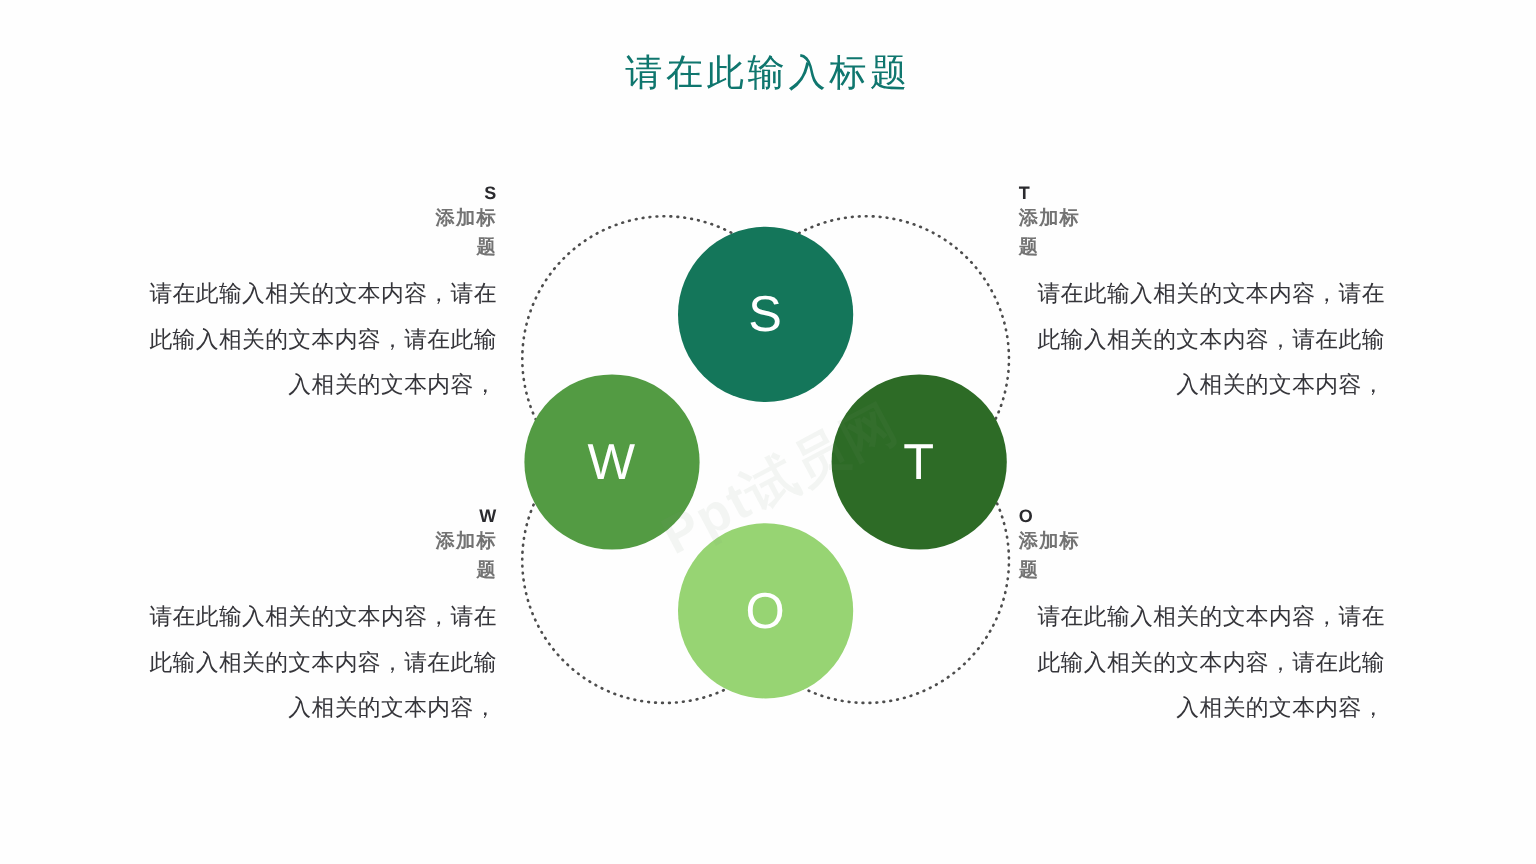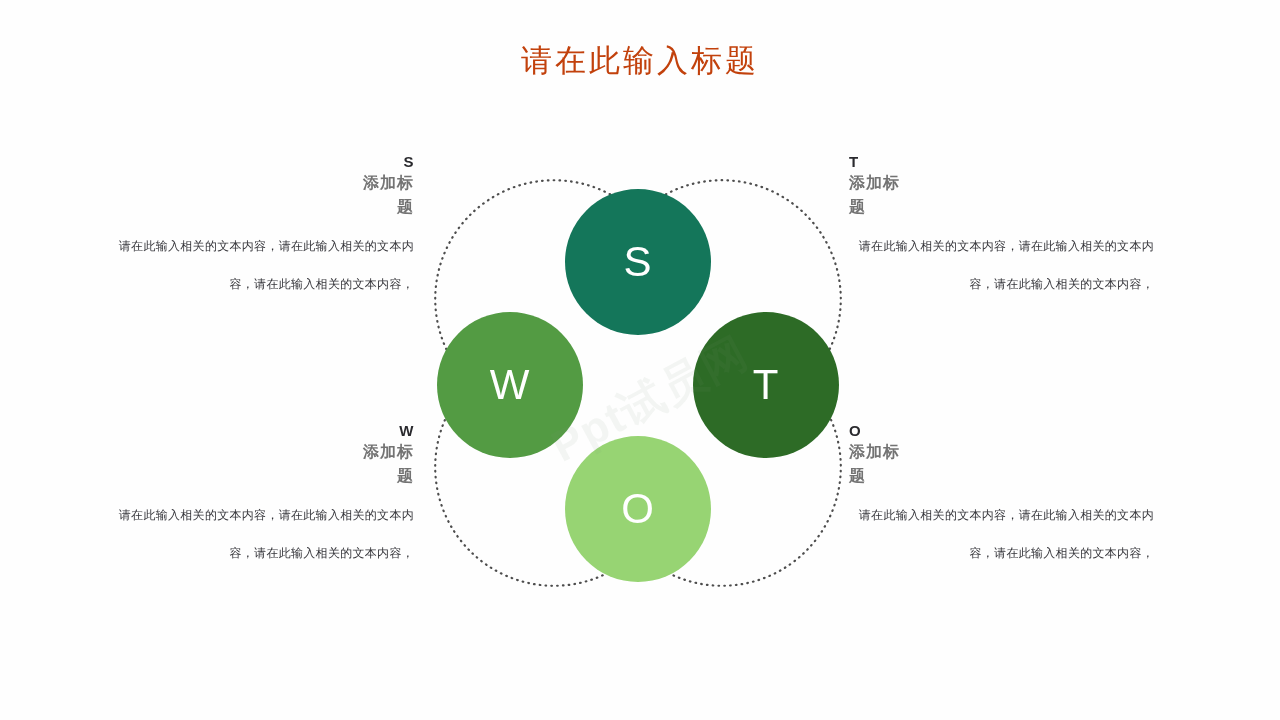--- a/index.html
+++ b/index.html
@@ -27,21 +27,21 @@
   
   .slide-title {
     position: absolute;
     left: 0;
     top: 40px;
     width: 1280px;
     text-align: center;
     font-family: "Liberation Serif", "DejaVu Serif", serif;
     font-size: 31px;
     letter-spacing: 3px;
-    color: #c2410c;
+    color: #0f766e;
     font-weight: 400;
     white-space: nowrap;
   }
 
   
   .txt-block {
     position: absolute;
     width: 305px;
   }
   .txt-block.left  { left: 109px; text-align: right; }
@@ -63,21 +63,21 @@
     line-height: 24px;
     letter-spacing: 1px;
     width: 66px;
   }
   .txt-block.left .blk-heading  { margin-left: auto;  text-align: right; }
   .txt-block.right .blk-heading { margin-right: auto; text-align: left;  }
 
   .blk-body {
     margin-top: 8px;
     font-family: "Liberation Serif", "DejaVu Serif", serif;
-    font-size: 12px;
+    font-size: 19px;
     color: #35353a;
     line-height: 38px;
     letter-spacing: 0.3px;
     text-align: right;
   }
 
   
   #block-s { top: 152px; }
   #block-t { top: 152px; }
   #block-w { top: 421px; }

